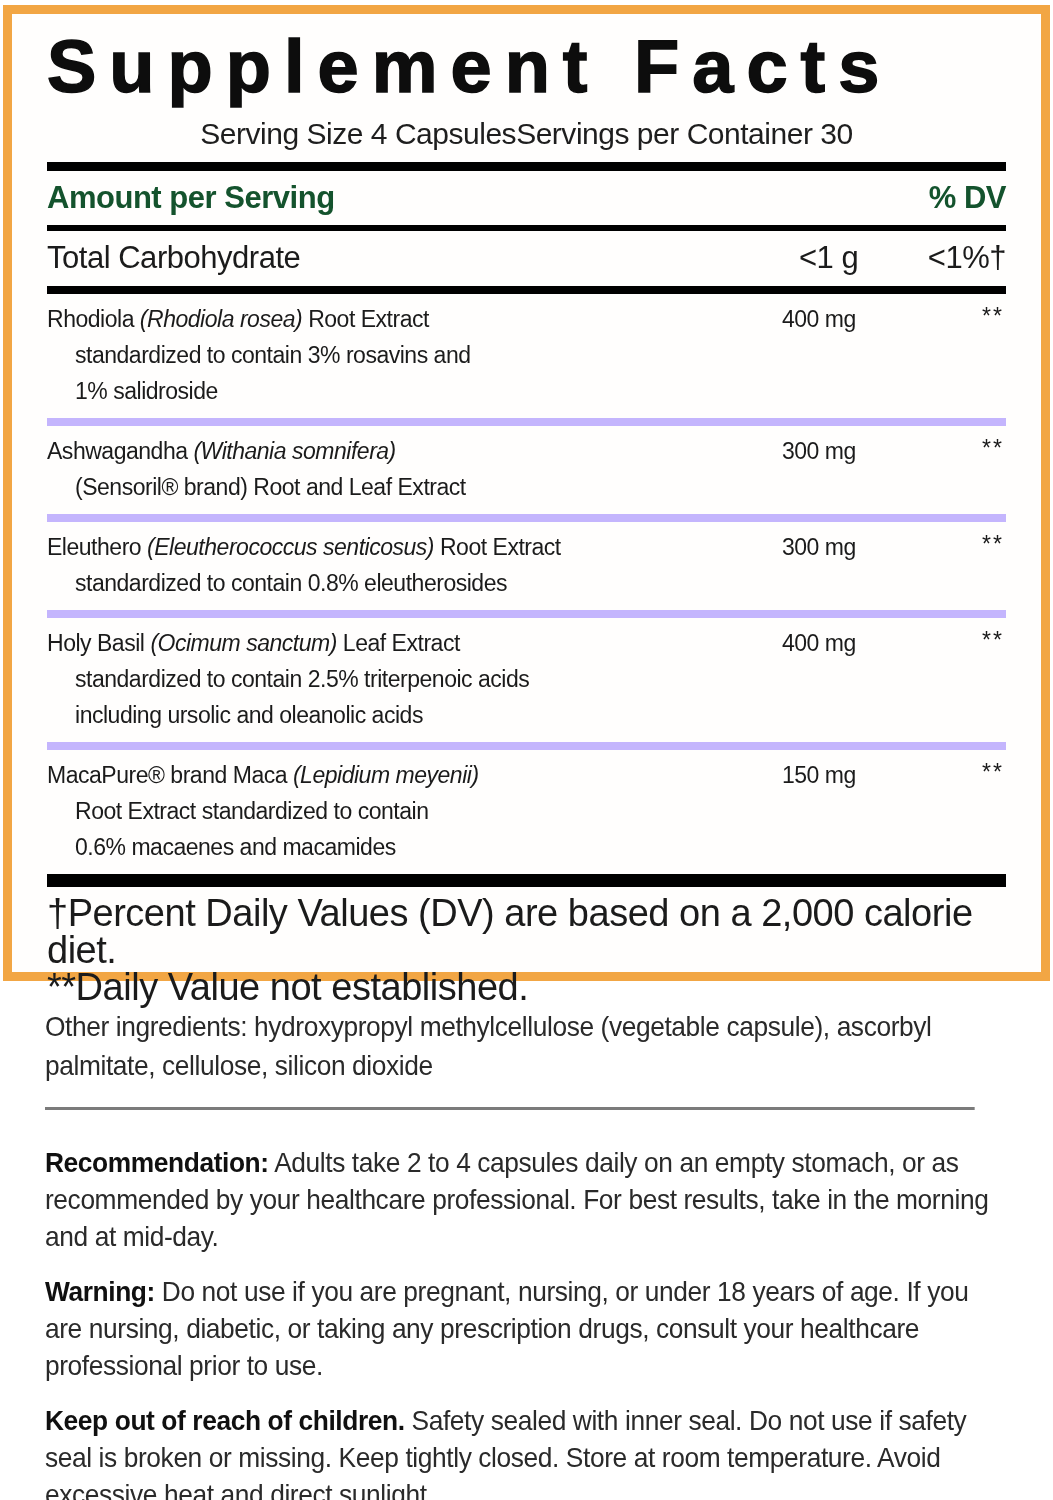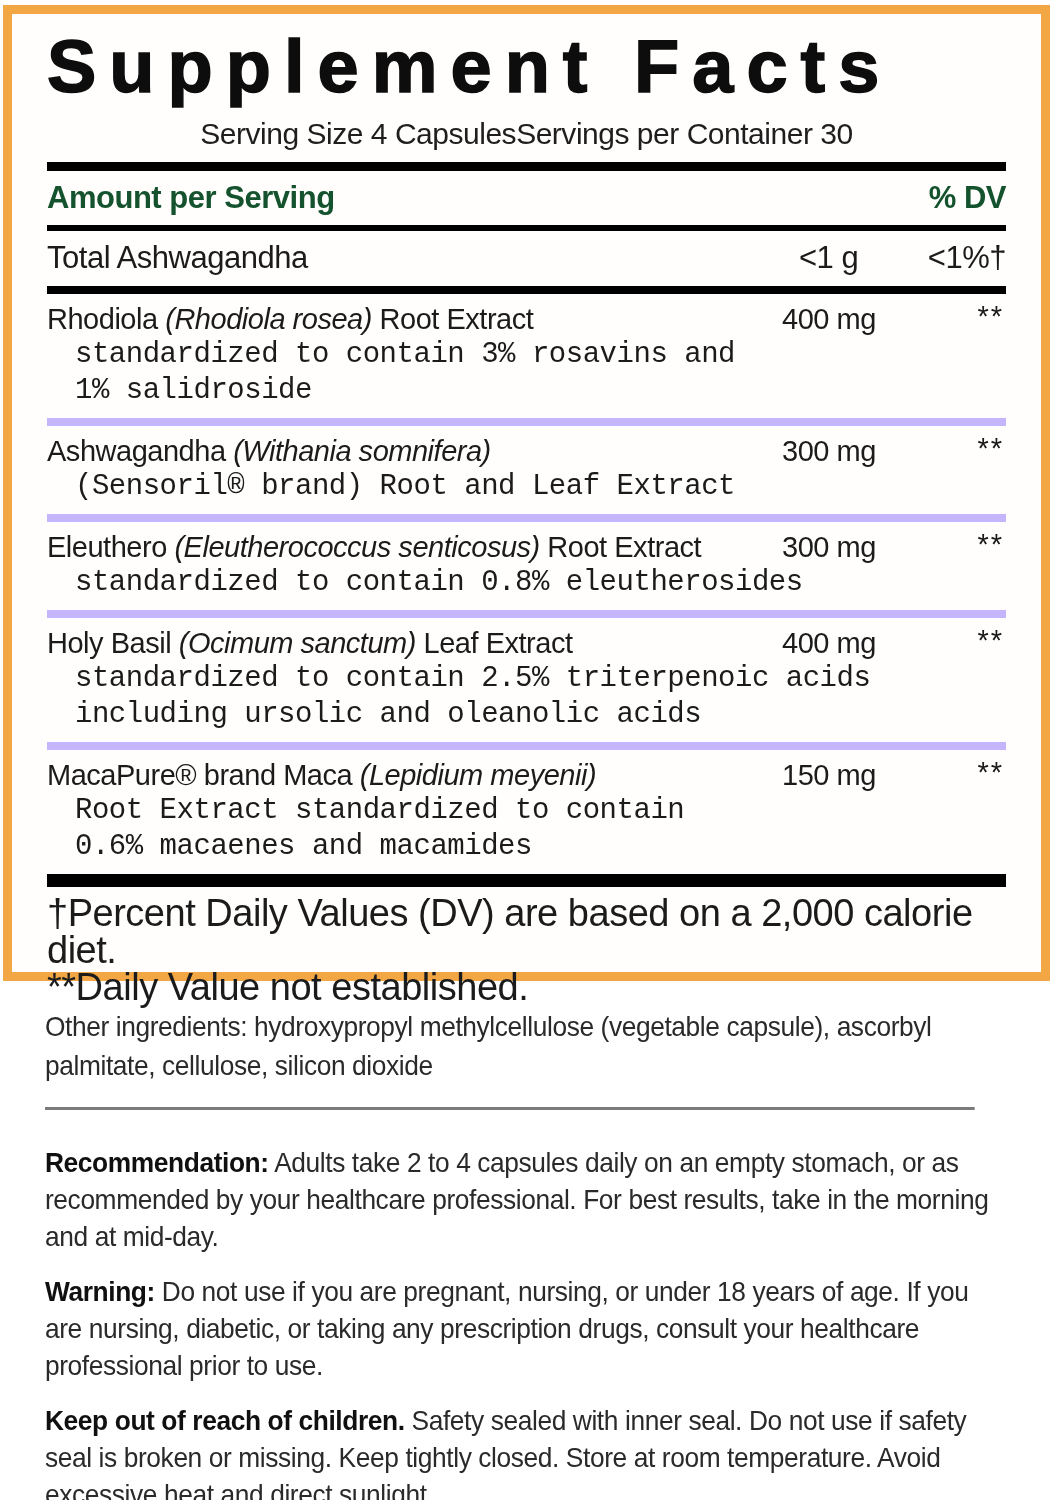--- a/index.html
+++ b/index.html
@@ -49,27 +49,27 @@
   .carb-row {
     position: relative;
     font-size: 31px; line-height: 38px;
     padding: 8px 0 9px 0;
   }
   .carb-amount { position: absolute; left: 752px; top: 8px; }
   .carb-dv     { position: absolute; right: 0; top: 8px; }
 
   .ing-row {
     position: relative;
-    font-size: 29px; line-height: 36px;
+    font-size: 23px; line-height: 36px;
     padding: 7px 0 9px 0;
   }
   .ing-row.sep { border-top: 8px solid #c4b5fd; }
   .ing-name { max-width: 720px; }
   .ing-name .lat { font-style: italic; }
-  .ing-desc { padding-left: 28px; font-family: Liberation Mono, monospace; }
+  .ing-desc { padding-left: 28px; }
   .ing-desc:empty { display: none; }
   .ing-amount { position: absolute; left: 735px; top: 7px; }
   .ing-dv { position: absolute; right: 2px; top: 4px; letter-spacing: 2px; }
 
   .footnotes { padding-top: 8px; font-size: 38px; line-height: 37px; }
 
   
   .below {
     margin: 26px 0 0 45px;
     width: 1020px;
@@ -101,21 +101,21 @@
   <div class="bar bar-serving"></div>
 
   <div class="hdr-row">
     <span>Amount per Serving</span>
     <span>% DV</span>
   </div>
 
   <div class="bar bar-med"></div>
 
   <div class="carb-row">
-    <span>Total Ashwagandha</span>
+    <span>Total Carbohydrate</span>
     <span class="carb-amount">&lt;1 g</span>
     <span class="carb-dv">&lt;1%†</span>
   </div>
 
   <div class="bar bar-carb"></div>
 
   <div class="ing-row">
     <div class="ing-name"><span>Rhodiola </span><span class="lat">(Rhodiola rosea)</span><span> Root Extract</span></div>
     <div class="ing-desc">standardized to contain 3% rosavins and</div>
     <div class="ing-desc">1% salidroside</div>

